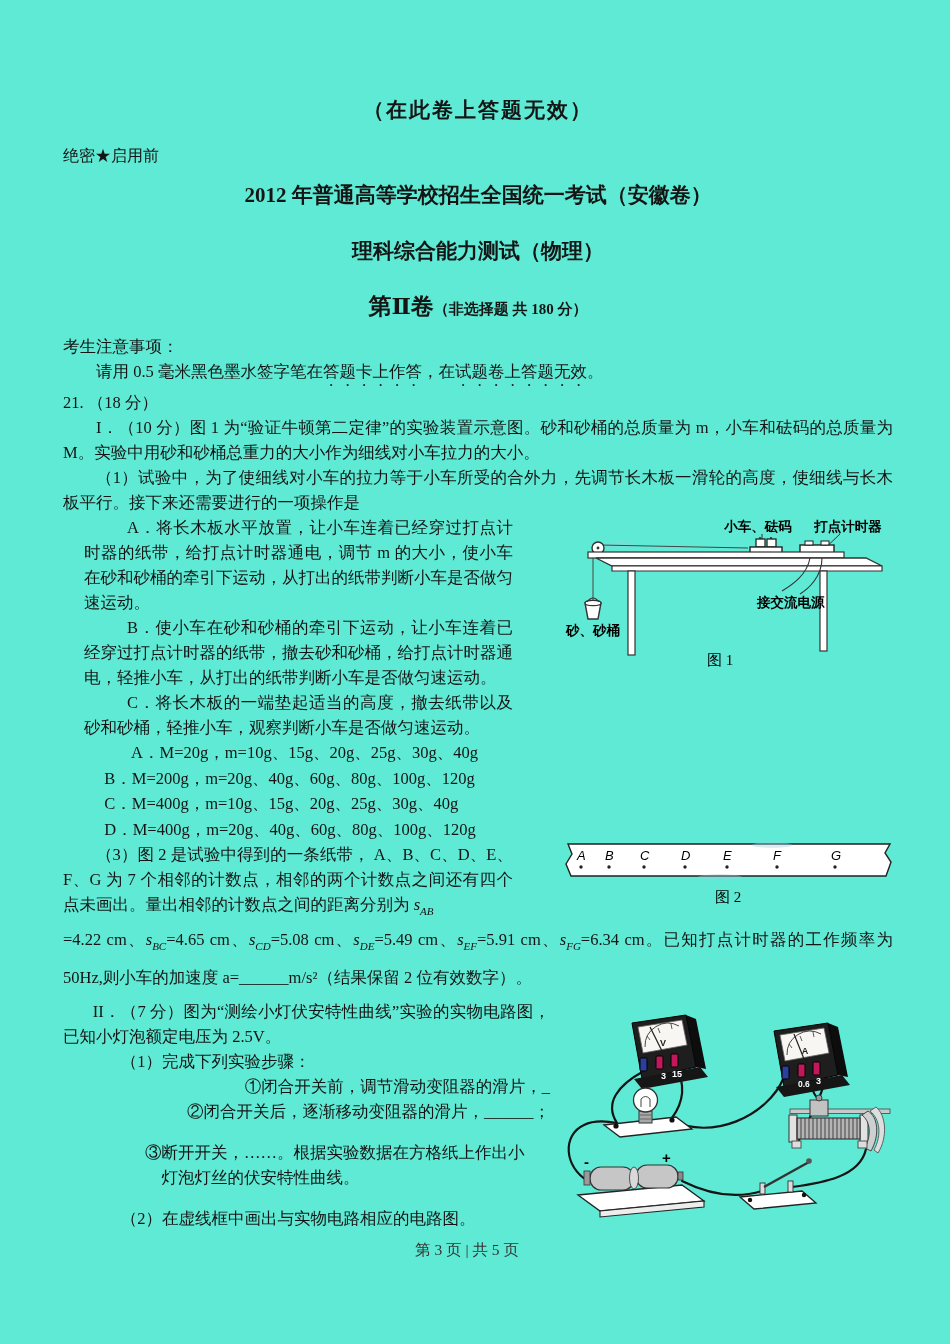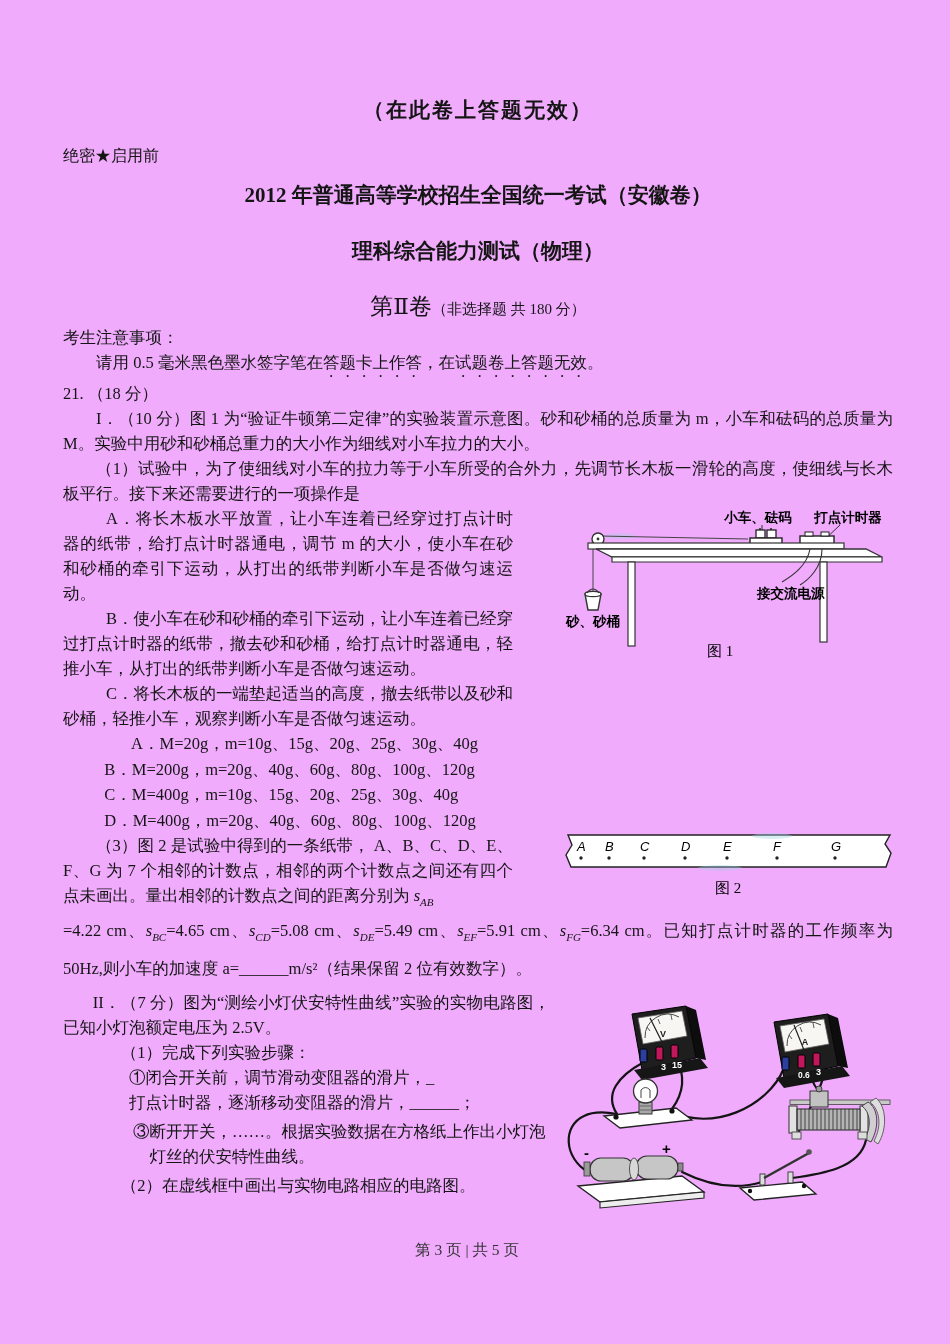--- a/index.html
+++ b/index.html
@@ -1,42 +1,42 @@
 <!DOCTYPE html>
 <html><head>
 <meta charset="utf-8">
 <style>
   html,body{margin:0;padding:0;background:#fff;}
-  .page{width:950px;height:1344px;position:relative;background:#f0abfc;overflow:hidden;
+  .page{width:950px;height:1344px;position:relative;background:#5eead4;overflow:hidden;
         font-family:"Liberation Serif","DejaVu Serif",serif;color:#151515;}
   .content{padding:96px 57px 0 63px;}
   .c{text-align:center;}
   .invalid{font-size:21px;font-weight:700;letter-spacing:2px;margin-bottom:22px;}
   .secret{font-size:16px;margin-bottom:14px;}
   .title{font-size:21px;font-weight:700;margin:0 0 28px;}
   .subtitle{font-size:21px;font-weight:700;margin:0 0 26px;}
-  .volume{font-size:23px;margin-bottom:3px;}
+  .volume{font-size:23px;margin-bottom:12px;font-weight:bold;}
   .vol-note{font-size:15px;}
   .t{font-size:16.5px;line-height:25px;}
   .para{font-size:16.5px;line-height:25px;margin:0;text-align:justify;}
   .ind18{text-indent:1.8em;}
   .ind2{text-indent:2em;}
-  .ind26{text-indent:2.6em;}
+  .ind26{text-indent:2.6em;margin-left:21px;}
   .em-dot{-webkit-text-emphasis:dot;-webkit-text-emphasis-position:under right;
           text-emphasis:dot;text-emphasis-position:under right;}
   .cols{display:flex;align-items:flex-start;}
   .col-l{width:450px;flex:none;}
   .col-r{width:340px;flex:none;margin-left:47px;}
   .cols2{display:flex;align-items:flex-start;margin-top:6px;}
   .col-l2{width:487px;flex:none;}
   .col-r2{width:390px;flex:none;margin-left:10px;margin-right:-57px;}
   .optline{font-size:16.5px;line-height:25.5px;margin:0;}
   .ml2{margin-left:2em;text-align:center;} .ml25{margin-left:2.5em;}
-  .step{font-size:16.5px;line-height:25px;margin:0;padding-left:4em;}
-  .step3{font-size:16.5px;line-height:25px;margin:4px;padding-left:5em;text-indent:-1em;}
+  .step{font-size:16.5px;line-height:25px;margin:0;padding-left:4em;text-align:right;}
+  .step3{font-size:16.5px;line-height:25px;margin:16px;padding-left:5em;text-indent:-1em;}
   .sq2{font-size:16.5px;line-height:25px;margin:0;padding-left:3.5em;}
   .svar{font-style:italic;font-family:"Liberation Serif","DejaVu Serif",serif;}
   sub{font-size:11px;font-style:italic;vertical-align:-5px;letter-spacing:0;}
   .meas{line-height:31px;}
   .nowrap{white-space:nowrap;}
   .footer{position:absolute;left:0;right:16px;top:1240px;text-align:center;
           font-size:15.5px;color:#333;}
   svg text{font-family:"Liberation Sans","DejaVu Sans",sans-serif;}
   svg text.serif{font-family:"Liberation Serif","DejaVu Serif",serif;}
 </style>
@@ -147,21 +147,21 @@
       </div>
     </div>
 
     <p class="para meas"><span>=4.22 cm、</span><span class="nowrap"><span class="svar">s</span><sub>BC</sub></span><span>=4.65 cm、</span><span class="nowrap"><span class="svar">s</span><sub>CD</sub></span><span>=5.08 cm、</span><span class="nowrap"><span class="svar">s</span><sub>DE</sub></span><span>=5.49 cm、</span><span class="nowrap"><span class="svar">s</span><sub>EF</sub></span><span>=5.91 cm、</span><span class="nowrap"><span class="svar">s</span><sub>FG</sub></span><span>=6.34 cm。</span><span>已知打点计时器的工作频率为 50Hz,则小车的加速度 a=______m/s²（结果保留 2 位有效数字）。</span></p>
 
     <div class="cols2">
       <div class="col-l2">
         <p class="para ind18">II．（7 分）图为“测绘小灯伏安特性曲线”实验的实物电路图，已知小灯泡额定电压为 2.5V。</p>
         <p class="sq2">（1）完成下列实验步骤：</p>
         <p class="step">①闭合开关前，调节滑动变阻器的滑片，_</p>
-        <p class="step">打点计时器，逐渐移动变阻器的滑片，______；</p>
+        <p class="step">②闭合开关后，逐渐移动变阻器的滑片，______；</p>
         <p class="step3">③断开开关，……。根据实验数据在方格纸上作出小灯泡灯丝的伏安特性曲线。</p>
         <p class="sq2">（2）在虚线框中画出与实物电路相应的电路图。</p>
       </div>
 
       <div class="col-r2">
         <svg width="390" height="228" viewBox="0 0 390 228">
           <defs>
             <pattern id="coil" width="4" height="24" patternUnits="userSpaceOnUse">
               <rect width="4" height="24" fill="#b5b5b5"></rect>
               <line x1="1" y1="0" x2="1" y2="24" stroke="#6e6e6e" stroke-width="1.6"></line>

